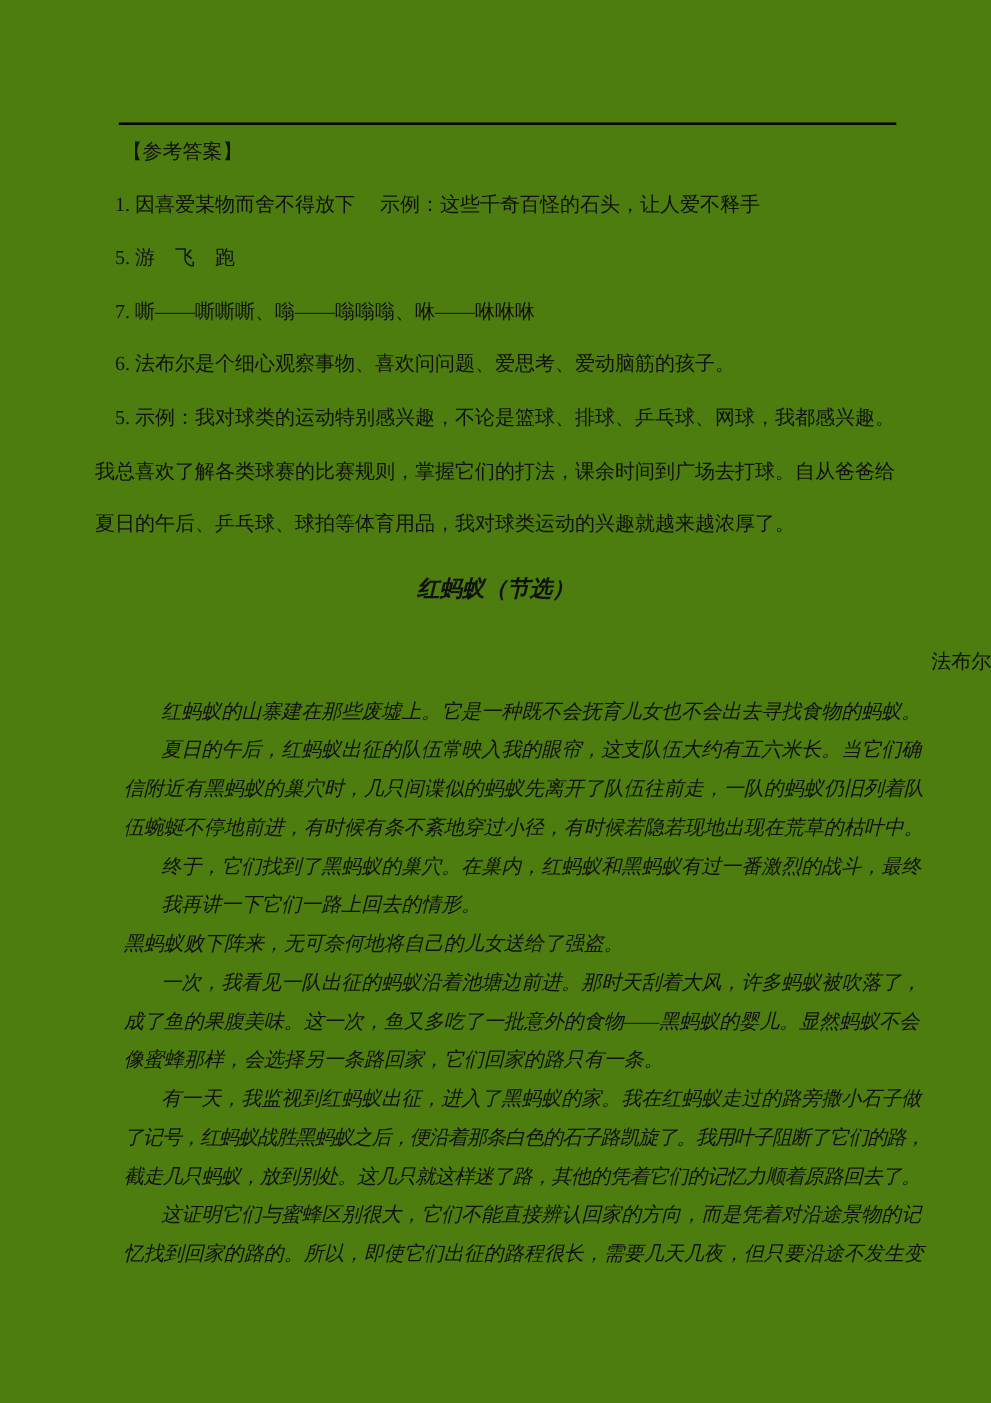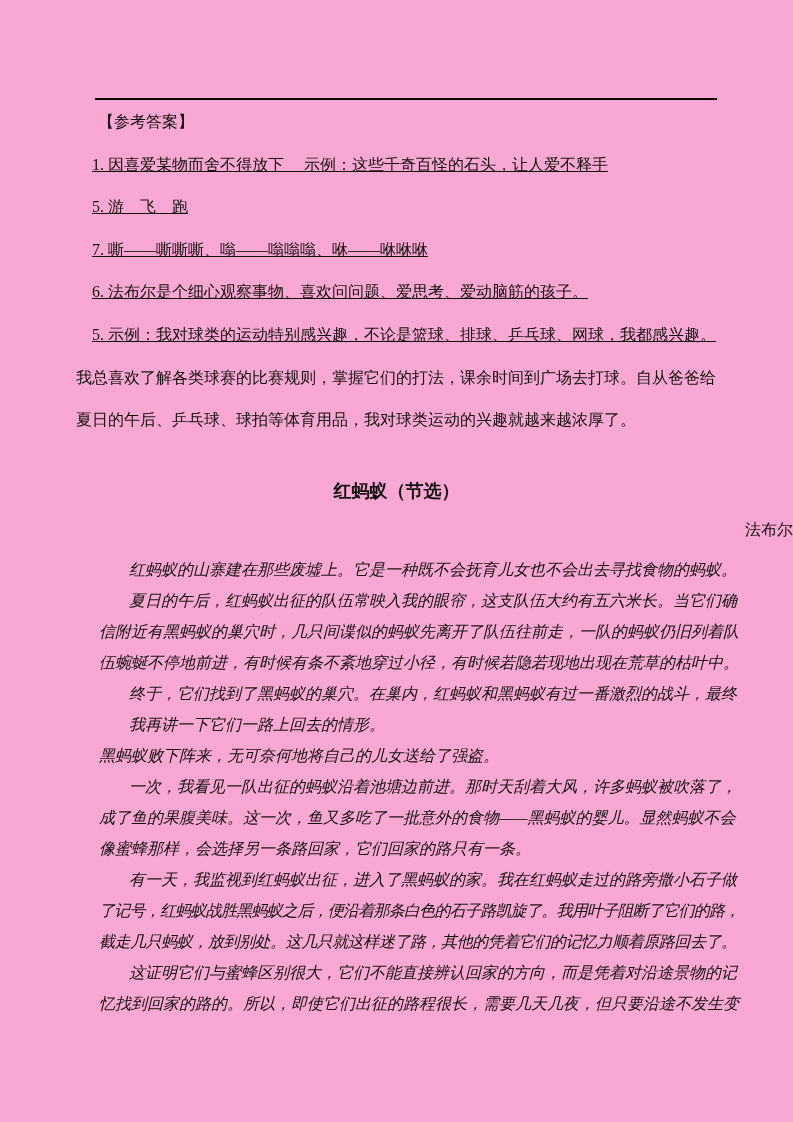--- a/index.html
+++ b/index.html
@@ -4,21 +4,21 @@
 <style>
   html, body {
     margin: 0;
     padding: 0;
     background: #ffffff;
   }
   .page {
     position: relative;
     width: 793px;
     height: 1122px;
-    background: #f9a8d4;
+    background: #4d7c0f;
     color: #111111;
     font-family: "Liberation Serif", "DejaVu Serif", serif;
     overflow: hidden;
   }
   .header-rule {
     position: absolute;
     left: 95px;
     top: 98px;
     width: 622px;
     height: 2px;
@@ -27,33 +27,34 @@
   .answers {
     position: absolute;
     left: 76px;
     top: 101px;
     width: 645px;
     font-size: 16px;
     line-height: 42.6px;
   }
   .line { white-space: nowrap; }
   .indent-head { text-indent: 22px; }
-  .indent-item { text-indent: 16px; text-decoration: underline; }
+  .indent-item { text-indent: 16px; }
   .indent-none { text-indent: 0; }
   .indent-para { text-indent: 30px; }
   .passage-title {
     position: absolute;
     left: 0;
-    top: 476px;
+    top: 456px;
     width: 793px;
     margin: 0;
     text-align: center;
     font-size: 18px;
     font-weight: 700;
     line-height: 30px;
+    font-style: italic;
   }
   .passage-author {
     position: absolute;
     left: 0;
     top: 517px;
     width: 793px;
     text-align: right;
     font-size: 16px;
     line-height: 25px;
   }

